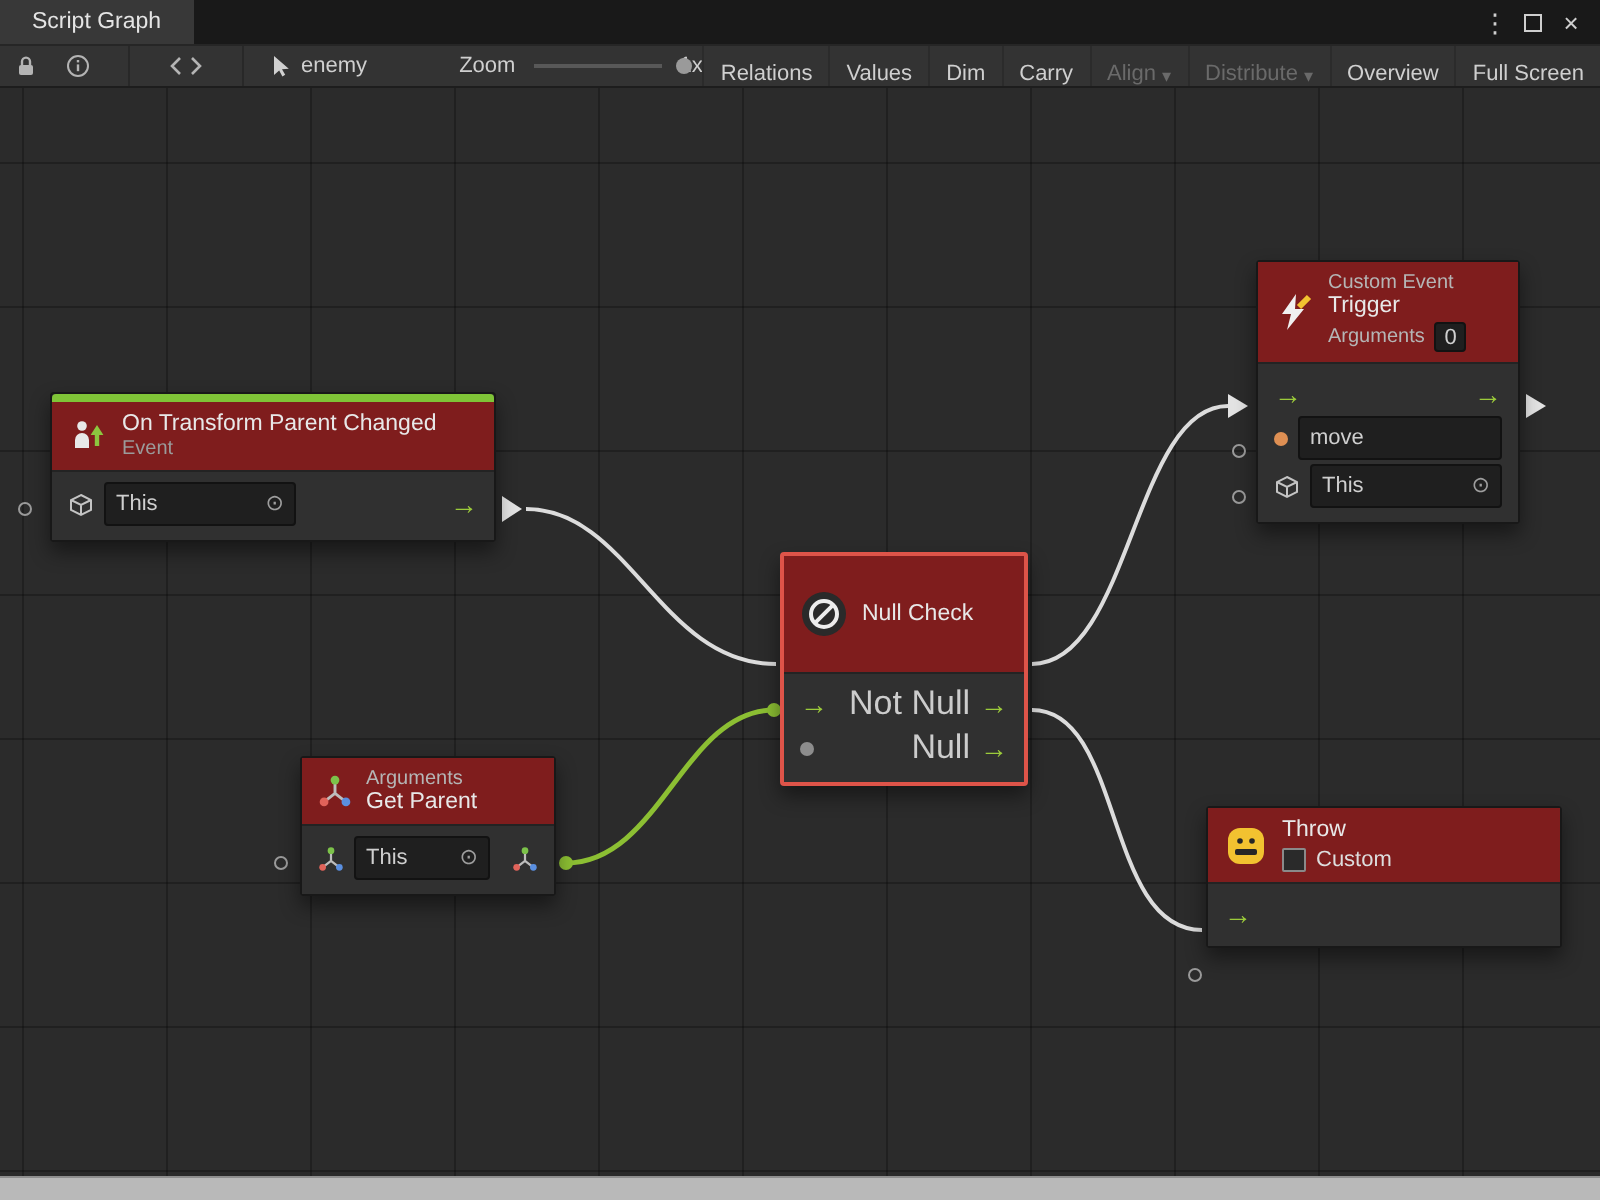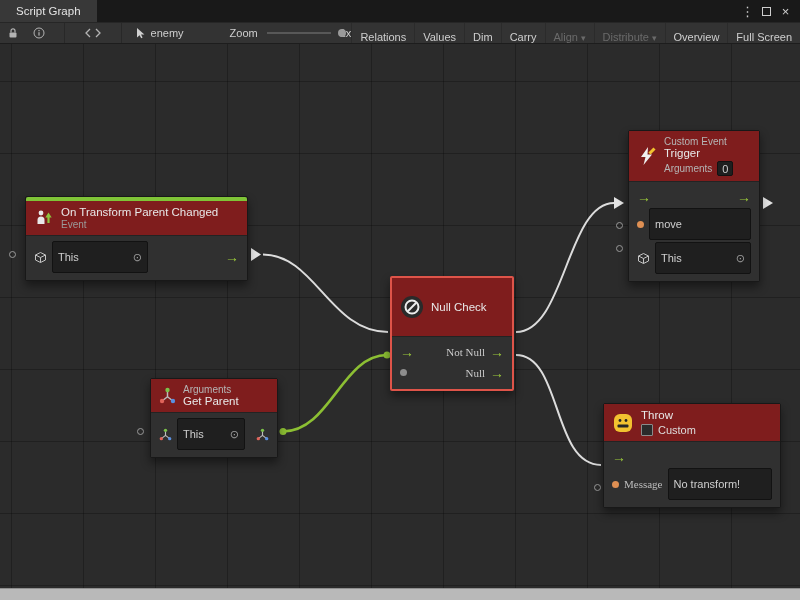--- a/index.html
+++ b/index.html
@@ -44,23 +44,23 @@
   .node { position: absolute; background: #303030; border: 1px solid #181818; border-radius: 2px; box-shadow: 0 5px 10px rgba(0,0,0,0.45); font-size: 11px; }
   .node.selected { border: 2px solid #DE5449; }
   .node-cap { height: 4px; background: #7FC437; border-radius: 2px 2px 0 0; }
   .node-header { display: flex; align-items: center; gap: 7px; padding: 5px 8px; background: #7f1d1d; border-bottom: 1px solid #232323; }
   .nh-title { font-size: 11.5px; color: #e8e8e8; }
   .nh-sub { font-size: 10px; color: #9b9b9b; margin-top: 1px; }
   .nh-cat { font-size: 10px; color: #b5b5b5; }
   .node-body { padding: 4px 6px 6px; background: #303030; }
   .port-row { display: flex; align-items: center; gap: 5px; padding: 1px 2px; min-height: 21px; }
   .flex { flex: 1; }
-  .port-label { font-size: 11px; color: #cccccc; font-family: Liberation Serif, serif; }
+  .port-label { font-size: 17px; color: #cccccc; }
   .farrow { color: #9CCB3B; font-weight: bold; font-size: 14px; line-height: 1; }
-  .unit-field { background: #1f1f1f; border: 1px solid #121212; border-radius: 2px; padding: 1px 5px; font-size: 11px; color: #cfcfcf; display: flex; align-items: center; gap: 4px; height: 32px; }
+  .unit-field { background: #1f1f1f; border: 1px solid #121212; border-radius: 2px; padding: 1px 5px; font-size: 11px; color: #cfcfcf; display: flex; align-items: center; gap: 4px; height: 22px; }
   .with-target { justify-content: space-between; }
   .target { color: #9e9e9e; font-size: 11px; line-height: 1; }
   .dot { width: 7px; height: 7px; border-radius: 50%; flex: none; }
   .dot.gray { background: #8d8d8d; }
   .dot.orange { background: #DE8F53; }
   .port-circle { position: absolute; width: 7px; height: 7px; border: 1px solid #9a9a9a; border-radius: 50%; }
   .args-row { display: flex; align-items: center; gap: 5px; margin-top: 2px; }
   .args-box { background: #1f1f1f; border: 1px solid #121212; border-radius: 2px; min-width: 16px; height: 15px; display: flex; align-items: center; justify-content: center; color: #cfcfcf; font-size: 11px; padding: 0 3px; }
   .checkbox { width: 12px; height: 12px; background: #2a2a2a; border: 1px solid #8a8a8a; border-radius: 1px; flex: none; }
   .check-row { display: flex; align-items: center; gap: 5px; margin-top: 3px; color: #dddddd; }
@@ -333,26 +333,19 @@
             <span class="checkbox"></span>
             <span>Custom</span>
           </div>
         </div>
       </div>
       <div class="node-body">
         <div class="port-row">
           <span class="farrow">→</span>
           <span class="flex"></span>
         </div>
-        <div class="port-row">
-          <span class="dot orange"></span>
-          <span class="port-label" style="color:#bdbdbd">Message</span>
-          <span class="unit-field flex">
-            <span>No transform!</span>
-          </span>
-        </div>
       </div>
     </div>
 
   </div>
 
   <div class="bottom-edge"></div>
 </div>
 
 </body></html>

